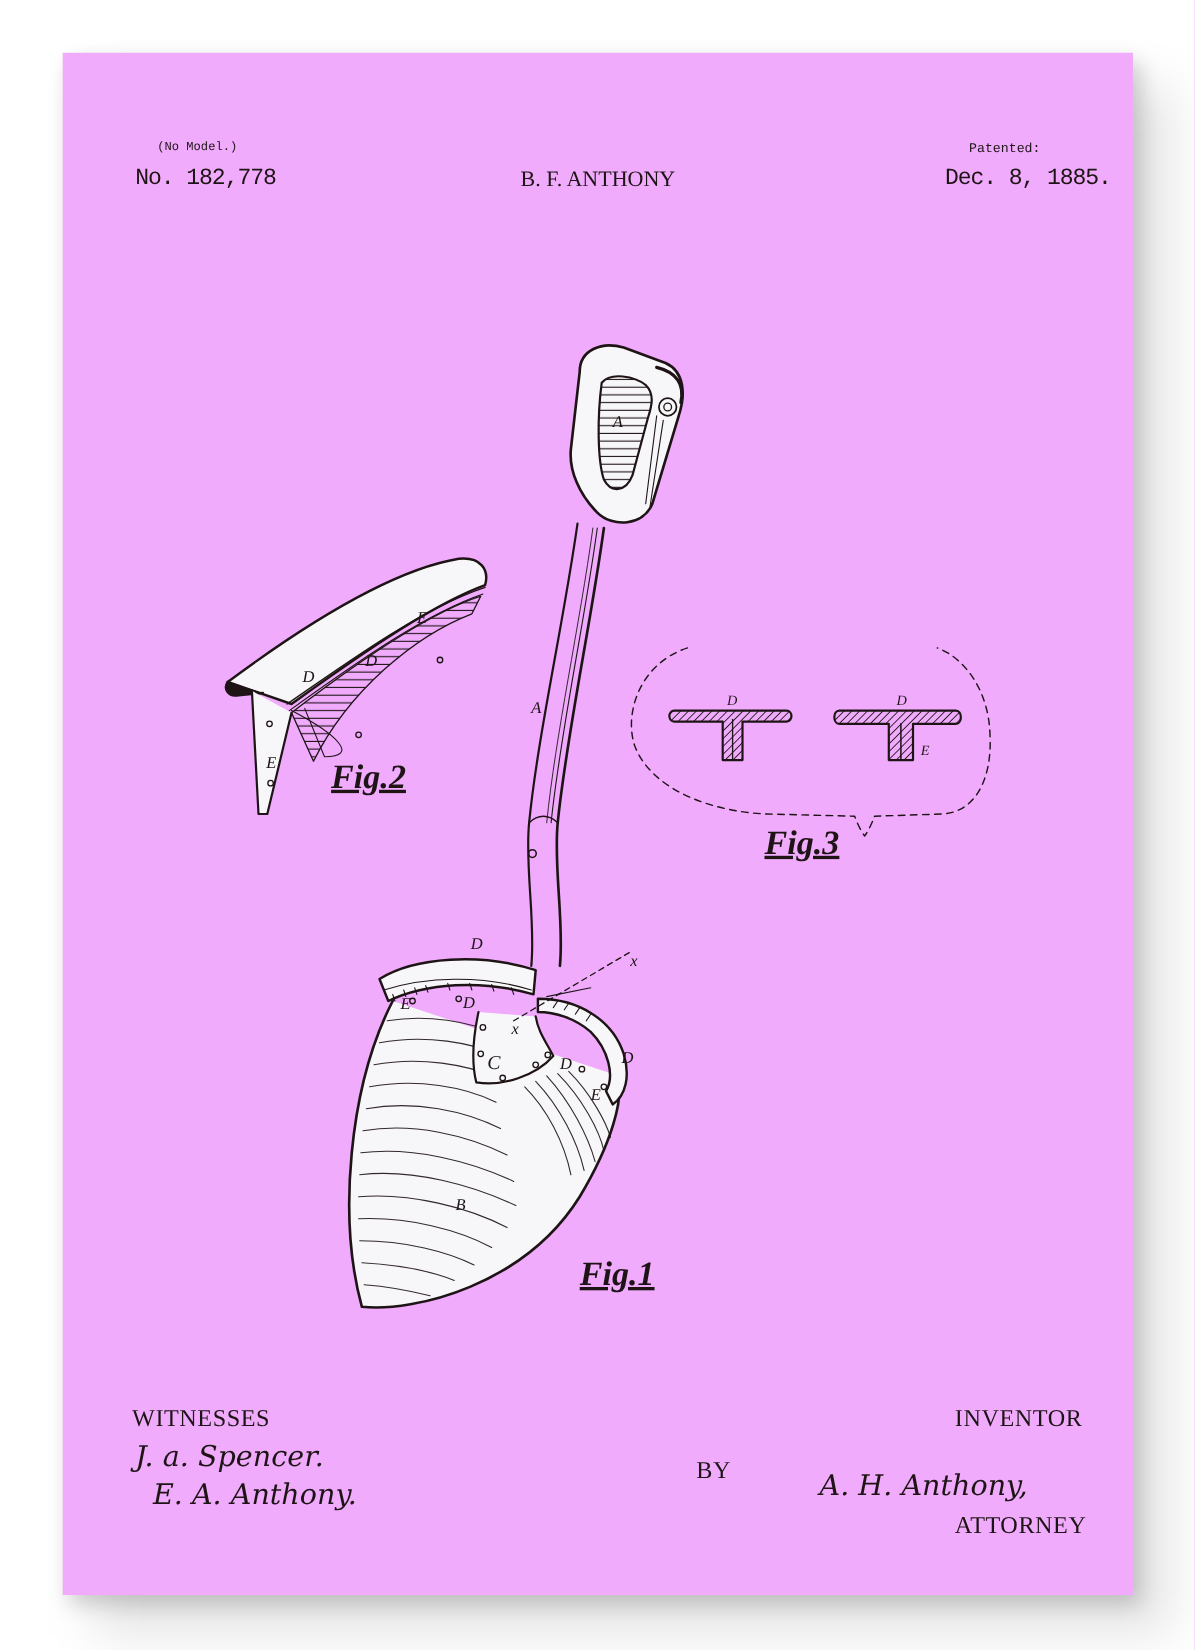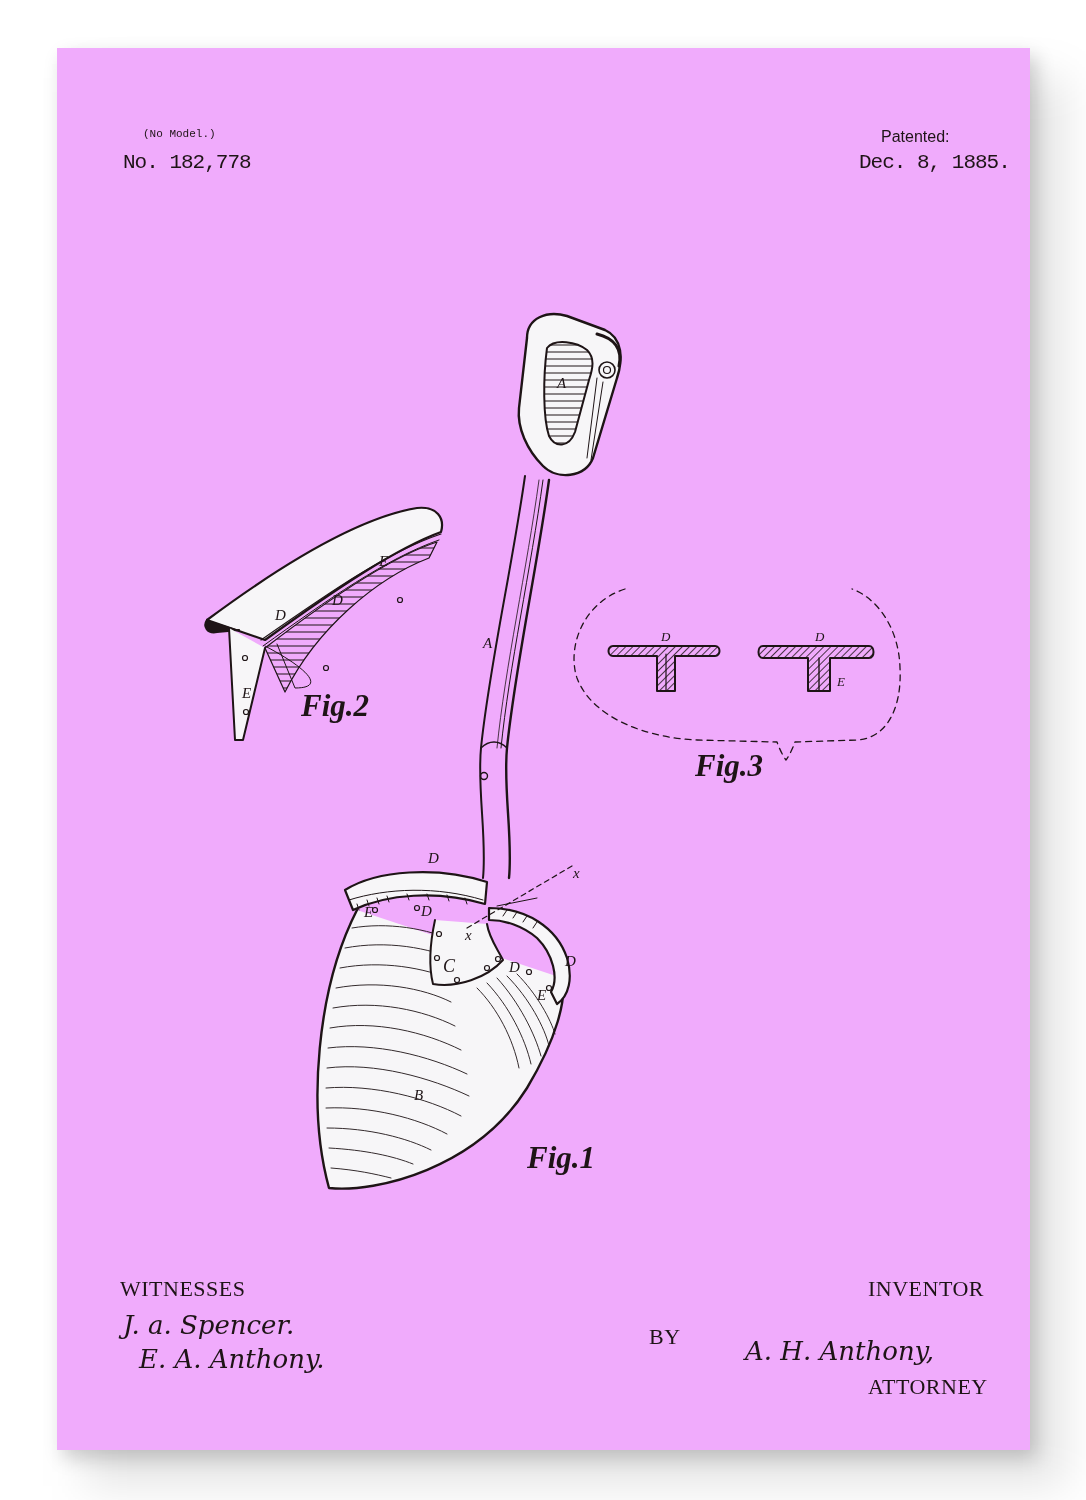--- a/index.html
+++ b/index.html
@@ -17,36 +17,37 @@
     position:absolute; left:57px; top:48px; width:973px; height:1402px;
     background:#f0abfc;
     box-shadow: 6px 8px 18px rgba(0,0,0,0.18);
     color:#1e1416;
   }
   .txt { position:absolute; white-space:nowrap; }
   .title { left:0; width:973px; text-align:center; top:52px; font-size:31px; letter-spacing:1.5px; }
   .inventor-name { left:0; width:973px; text-align:center; top:104px; font-size:20px; }
   .no-model { left:86px; top:80px; font-size:11px; font-family:"Liberation Mono","DejaVu Sans Mono",monospace; }
   .patent-no { left:66px; top:103px; font-size:21px; font-family:"Liberation Mono","DejaVu Sans Mono",monospace; letter-spacing:-1px; }
-  .patented-lbl { left:824px; top:80px; font-size:16px; font-family:Liberation Sans, sans-serif;text-align:center; }
+  .patented-lbl { left:824px; top:80px; font-size:12px; font-family:Liberation Mono, monospace;text-align:center; }
   .patent-date { left:802px; top:103px; font-size:21px; font-family:"Liberation Mono","DejaVu Sans Mono",monospace; letter-spacing:-1px; }
-  .fig-label { font-style:italic; font-weight:bold; font-size:31px; }
+  .fig-label { font-style:italic; font-weight:bold; font-size:31px;text-decoration:underline; }
   .footer-lbl { font-size:22px; letter-spacing:0.5px; }
   .sig { font-family:"DejaVu Serif",serif; font-style:italic; font-size:26px; }
   svg { position:absolute; left:0; top:0; }
 </style>
 </head>
 <body>
 
 <div class="shadow"></div>
 
 <div class="page">
 
   <div class="txt no-model">(No Model.)</div>
   <div class="txt patent-no">No. 182,778</div>
+  <div class="txt inventor-name">B. F. ANTHONY</div>
   <div class="txt patented-lbl">Patented:</div>
   <div class="txt patent-date">Dec. 8, 1885.</div>
 
   <svg width="973" height="1402" viewBox="0 0 973 1402">
     <defs>
       <pattern id="hatch" width="5" height="5" patternUnits="userSpaceOnUse" patternTransform="rotate(45)">
         <line x1="0" y1="0" x2="0" y2="5" stroke="#1e1416" stroke-width="1.6"></line>
       </pattern>
       <pattern id="hlines" width="8" height="7" patternUnits="userSpaceOnUse">
         <line x1="0" y1="3" x2="8" y2="3" stroke="#1e1416" stroke-width="1"></line>
@@ -183,18 +184,18 @@
   </svg>
 
   <div class="txt fig-label" style="left:244px; top:640px;">Fig.2</div>
   <div class="txt fig-label" style="left:638px; top:700px;">Fig.3</div>
   <div class="txt fig-label" style="left:470px; top:1092px;">Fig.1</div>
 
   <div class="txt footer-lbl" style="left:63px; top:1228px;">WITNESSES</div>
   <div class="txt sig" style="left:66px; top:1262px;">J. a. Spencer.</div>
   <div class="txt sig" style="left:82px; top:1296px;">E. A. Anthony.</div>
 
-  <div class="txt footer-lbl" style="left:576px; top:1276px;margin-left:16px;">BY</div>
+  <div class="txt footer-lbl" style="left:576px; top:1276px;">BY</div>
 
   <div class="txt footer-lbl" style="left:811px; top:1228px;">INVENTOR</div>
   <div class="txt sig" style="left:688px; top:1288px;">A. H. Anthony,</div>
   <div class="txt footer-lbl" style="left:811px; top:1326px;">ATTORNEY</div>
 </div>
 
 </body></html>

